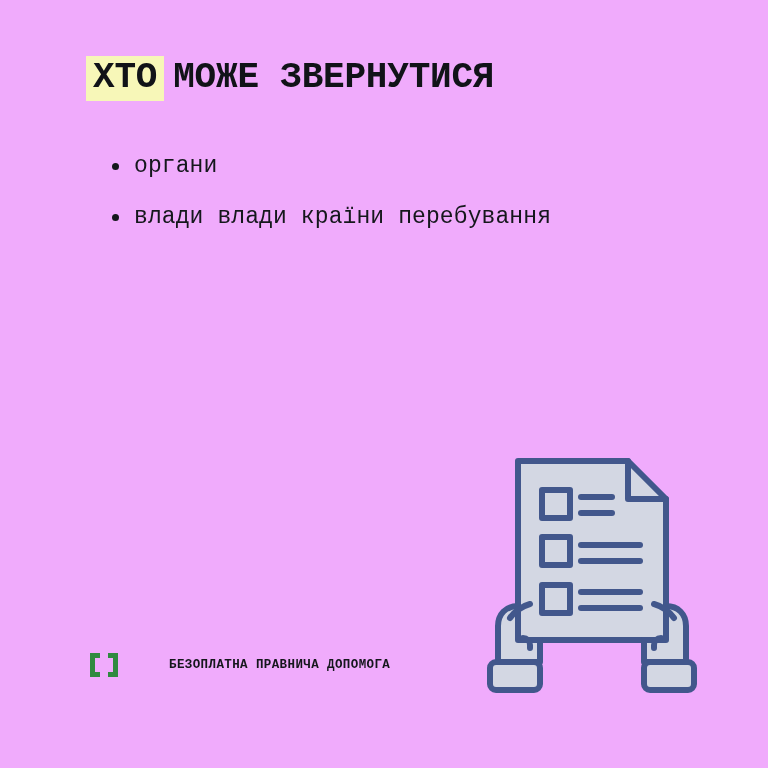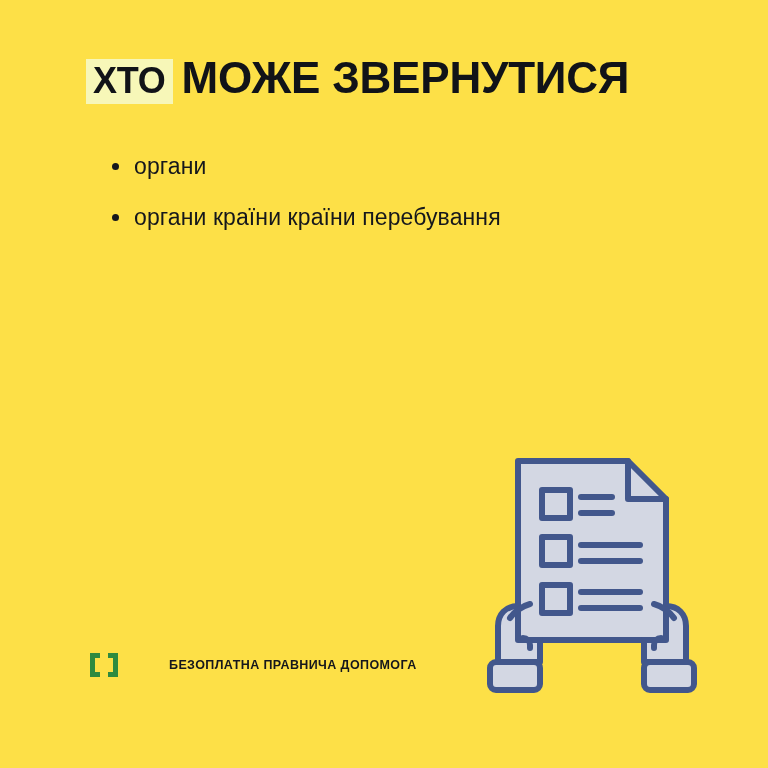--- a/index.html
+++ b/index.html
@@ -11,21 +11,22 @@
     height: 768px;
     background: #d3d7e3;
     font-family: "Liberation Sans", sans-serif;
     overflow: hidden;
     position: relative;
   }
 
   #card {
     position: absolute;
     inset: 0;
-    background: #fde047;
+    background: #f0abfc;
+    font-family: Liberation Mono, monospace;
   }
 
   
   #title-block {
     position: absolute;
     left: 86px;
     top: 56px;
     display: flex;
     align-items: baseline;
     white-space: nowrap;
@@ -34,21 +35,21 @@
     font-size: 36px;
     font-weight: 700;
     letter-spacing: -0.2px;
     color: #111318;
     background: #f7f7b8;
     padding: 4px 7px 5px 7px;
     line-height: 1;
     display: inline-block;
   }
   #title-rest {
-    font-size: 44px;
+    font-size: 36px;
     font-weight: 700;
     letter-spacing: -0.2px;
     color: #111318;
     line-height: 1;
     display: inline-block;
     margin-left: 9px;
   }
 
   
   #bullet-list {
@@ -128,21 +129,21 @@
     <span id="title-rest">МОЖЕ ЗВЕРНУТИСЯ</span>
   </div>
 
   <ul id="bullet-list">
     <li class="bullet-row">
       <span class="bullet-dot"></span>
       <span class="bullet-text">органи</span>
     </li>
     <li class="bullet-row">
       <span class="bullet-dot"></span>
-      <span class="bullet-text">органи країни країни перебування</span>
+      <span class="bullet-text">влади влади країни перебування</span>
     </li>
   </ul>
 
   <div id="illustration">
     <svg viewBox="0 0 230 260" xmlns="http://www.w3.org/2000/svg" fill="none" stroke="#42578c" stroke-width="6" stroke-linecap="round" stroke-linejoin="round">
 
       <path d="M38 167 L38 21 L148 21 L186 59 L186 200 L38 200 Z" fill="#d3d7e3" stroke="#42578c"></path>
       <path d="M148 21 L148 59 L186 59" fill="none" stroke="#42578c"></path>
 
       <rect x="62" y="50" width="28" height="28"></rect>

